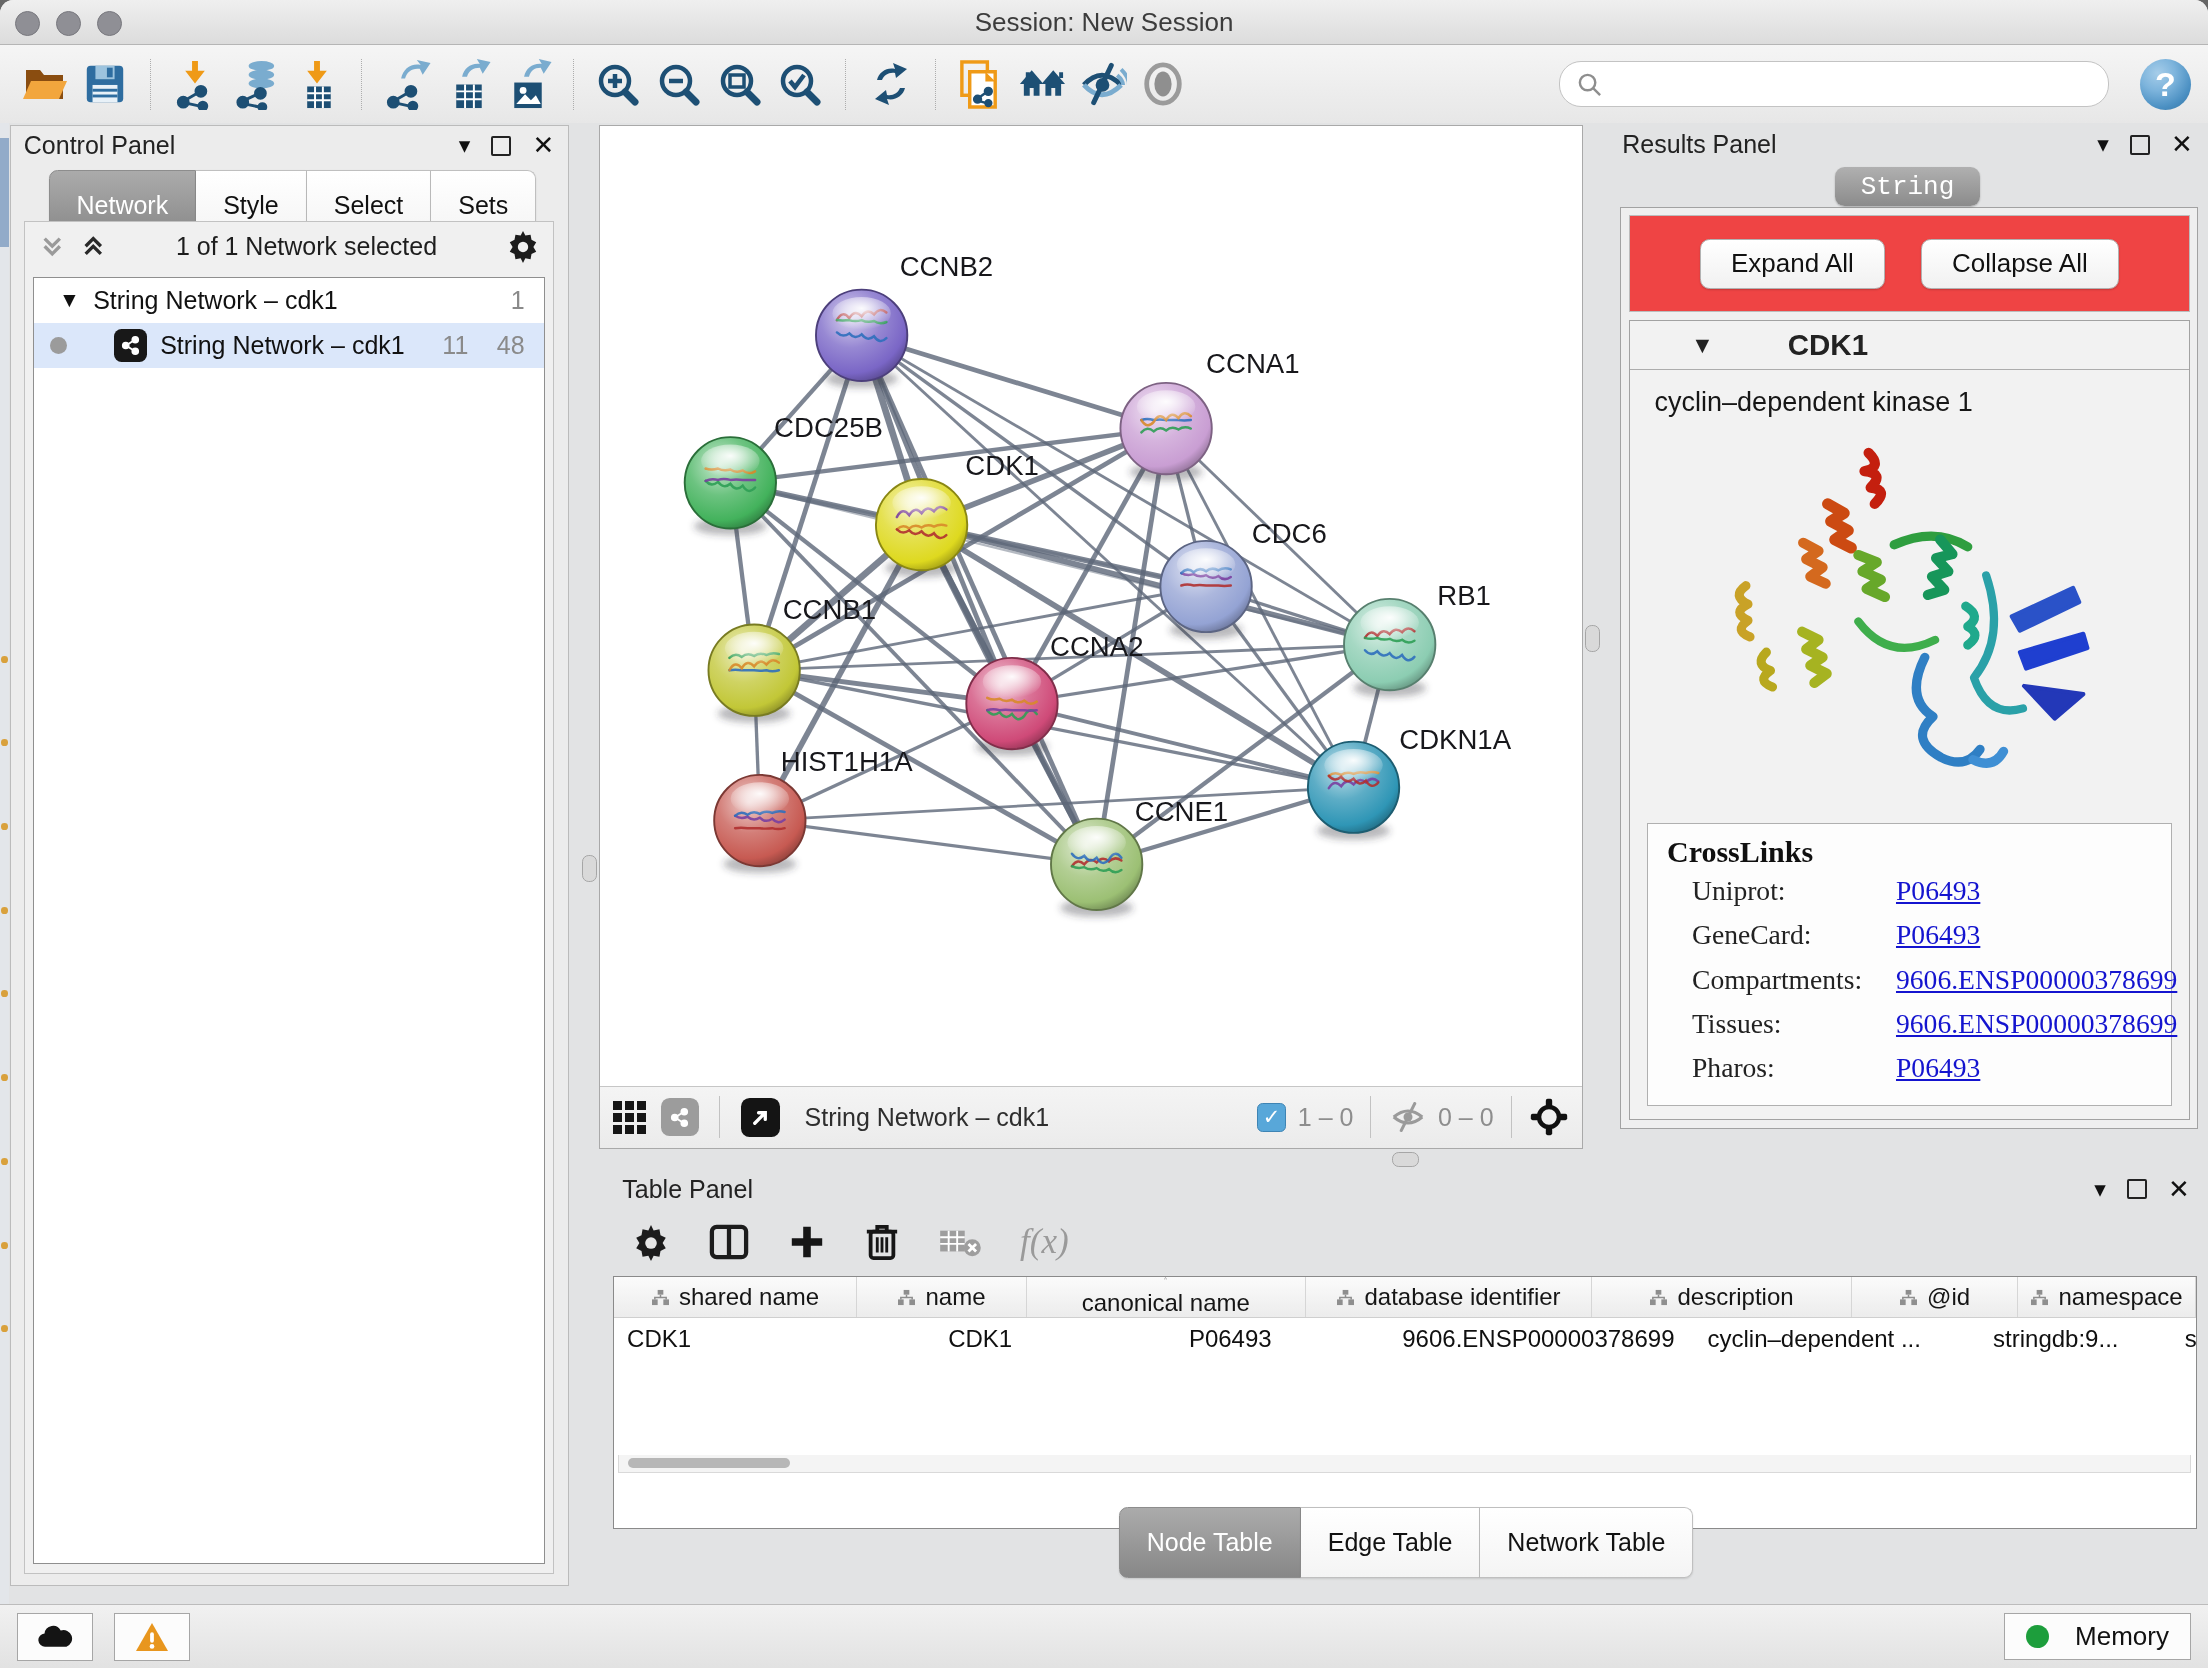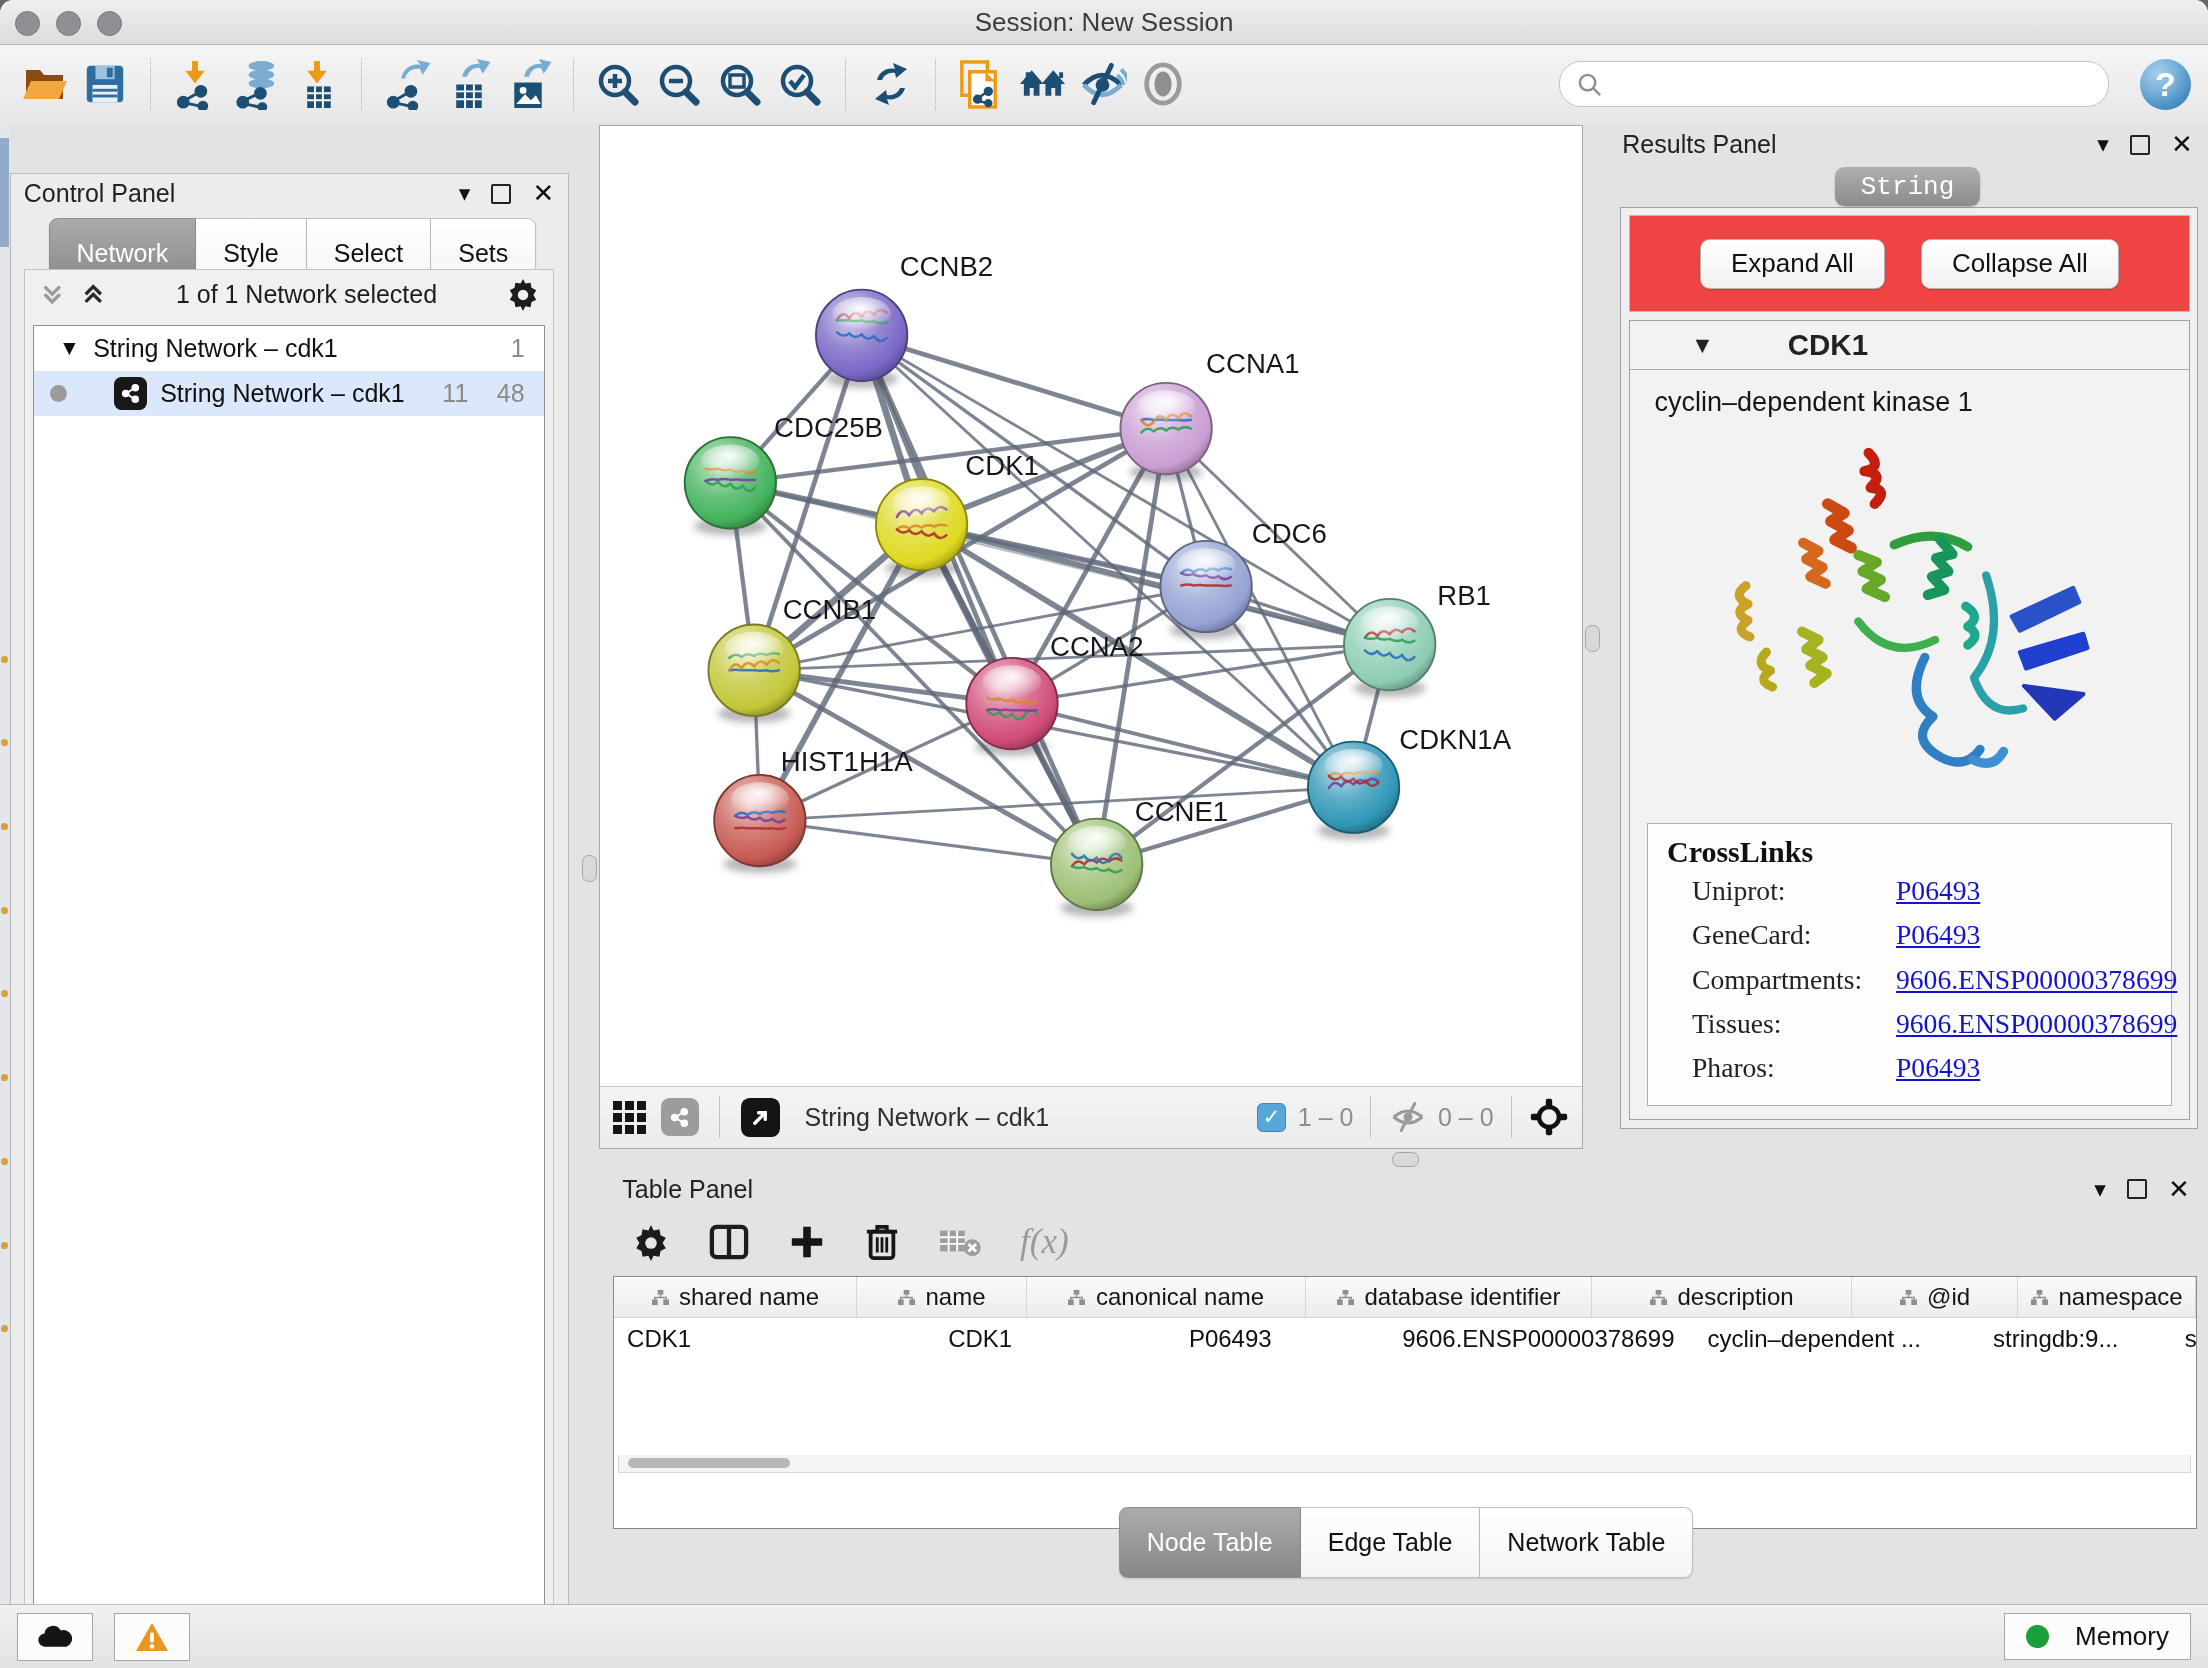--- a/index.html
+++ b/index.html
@@ -34,21 +34,21 @@
   .pn-float{width:16px;height:16px;border:2.4px solid #222;border-radius:1.9px;}
   .pn-close{font-size:26px;font-weight:bold;color:#111;}
   .tabs{display:flex;}
   .tab{padding:20px 27px;background:linear-gradient(#fff,#f4f4f4);border:1px solid #bfbfbf;border-left:none;
     font-size:25px;color:#111;box-shadow:0 1px 1.9px rgba(0,0,0,.12);}
   .tab:first-child{border-left:1px solid #bfbfbf;border-radius:8.6px 0 0 8.6px;}
   .tab:last-child{border-radius:0 8.6px 8.6px 0;}
   .tab.active{background:linear-gradient(#ababab,#878787);color:#fff;border-color:#8d8d8d;}
   
   .control-panel{position:absolute;left:9.5px;top:1.9px;width:557px;height:1459px;background:#ececec;
-    border:1px solid #bbb;margin-top:48px;}
+    border:1px solid #bbb;}
   .cp-tabs{margin:3.8px 0 0 38px;}
   .cp-inner{position:absolute;left:13.3px;right:13.3px;top:95px;bottom:11.4px;border:1px solid #c2c2c2;background:#f0f0f0;}
   .cp-statusrow{height:49px;display:flex;align-items:center;padding:0 13.3px;font-size:25px;color:#1d1d1d;gap:12px;}
   .cp-status-label{flex:1;text-align:center;}
   .cp-tree{position:absolute;top:55px;left:8.6px;right:8.6px;bottom:8.6px;background:#fff;border:1.4px solid #8f8f8f;}
   .tree-row{height:45px;display:flex;align-items:center;font-size:25px;color:#111;padding:0 11.4px;gap:13.3px;}
   .tree-row.selected{background:#dbe7fa;}
   .tree-caret{margin-left:13.3px;font-size:21px;}
   .tree-count{margin-left:auto;color:#8a8a8a;display:flex;gap:28.5px;padding-right:7.6px;}
   .tree-dot{width:17px;height:17px;border-radius:50%;background:#9b9b9b;margin-left:3.8px;}
@@ -766,21 +766,21 @@
             </div>
             <div class="tp-hcell" style="width: 169px;">
               <svg width="19" height="17" viewBox="0 0 20 18">
                 <rect x="7" y="1" width="6" height="5" fill="#8e8e8e"></rect>
                 <rect x="1" y="11" width="6" height="6" fill="#8e8e8e"></rect>
                 <rect x="13" y="11" width="6" height="6" fill="#8e8e8e"></rect>
                 <path d="M10 6v3M4 11V9h12v2" stroke="#8e8e8e" stroke-width="1.6" fill="none"></path>
               </svg>
               <span>name</span>
             </div>
-            <div class="tp-hcell" style="width: 278px;">
+            <div class="tp-hcell" style="width: 278px; flex-direction: column;">
               <svg width="19" height="17" viewBox="0 0 20 18">
                 <rect x="7" y="1" width="6" height="5" fill="#8e8e8e"></rect>
                 <rect x="1" y="11" width="6" height="6" fill="#8e8e8e"></rect>
                 <rect x="13" y="11" width="6" height="6" fill="#8e8e8e"></rect>
                 <path d="M10 6v3M4 11V9h12v2" stroke="#8e8e8e" stroke-width="1.6" fill="none"></path>
               </svg>
               <span>canonical name</span>
             </div>
             <div class="tp-hcell" style="width: 285px;">
               <svg width="19" height="17" viewBox="0 0 20 18">

